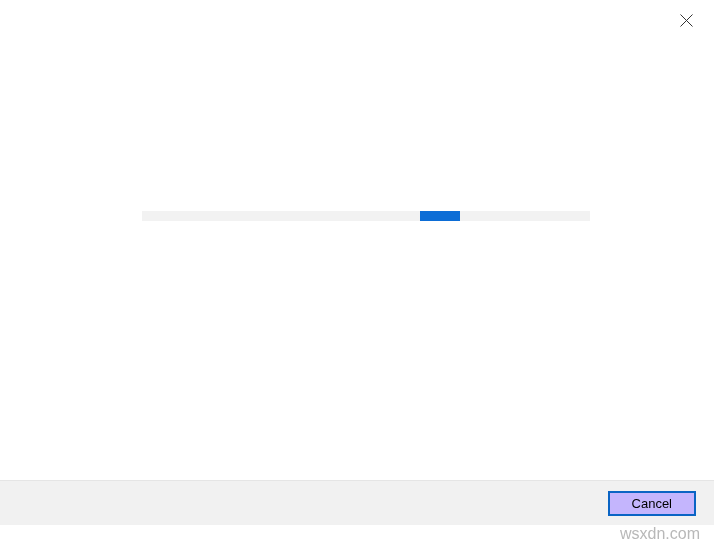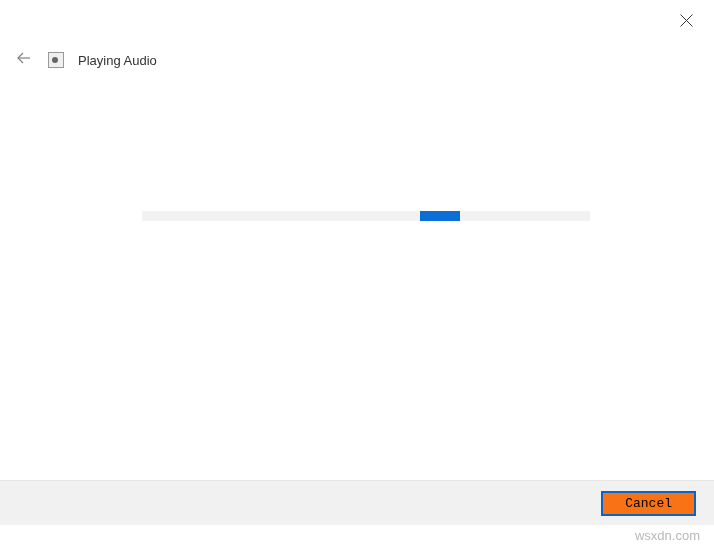--- a/index.html
+++ b/index.html
@@ -113,63 +113,51 @@
       right: 0;
       height: 45px;
       background: #f1f1f1;
       border-top: 1px solid #e5e5e5;
       display: flex;
       align-items: center;
       justify-content: flex-end;
       padding-right: 18px;
     }
     .cancel-btn {
-      background: #f97316;
+      background: #c4b5fd;
       border: 2px solid #0a64c4;
       padding: 3px 22px;
       font-size: 13px;
-      font-family: Liberation Mono, monospace;
+      font-family: Liberation Sans, sans-serif;
       cursor: pointer;
       color: #000;
     }
     .watermark {
       position: absolute;
       bottom: 12px;
       right: 14px;
-      font-size: 13px;
+      font-size: 16px;
       color: #b8b8b8;
       margin-left: 28px;
     }
   </style>
 </head>
 <body>
 
 <div class="window">
 
   <div class="close-btn">
     <span>
       <svg viewBox="0 0 13 13" stroke="#333" stroke-width="1" fill="none">
         <line x1="0.5" y1="0.5" x2="12.5" y2="12.5"></line>
         <line x1="12.5" y1="0.5" x2="0.5" y2="12.5"></line>
       </svg>
     </span>
   </div>
 
-  <div class="header">
-    <div class="back-arrow">
-      <span>
-        <svg viewBox="0 0 16 16" fill="none" stroke="#808080" stroke-width="1.2">
-          <line x1="2" y1="8" x2="14" y2="8"></line>
-          <polyline points="7,3 2,8 7,13"></polyline>
-        </svg>
-      </span>
-    </div>
-    <span class="app-icon"></span>
-    <span class="title">Playing Audio</span>
-  </div>
 
 
   <div class="progress-container">
     <div class="progress-bar"></div>
   </div>
 
   <div class="footer">
     <button class="cancel-btn">Cancel</button>
   </div>
 

